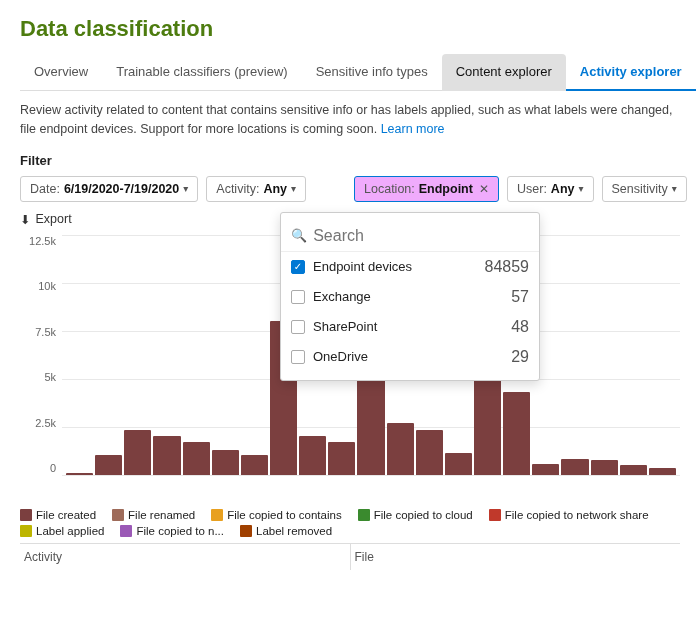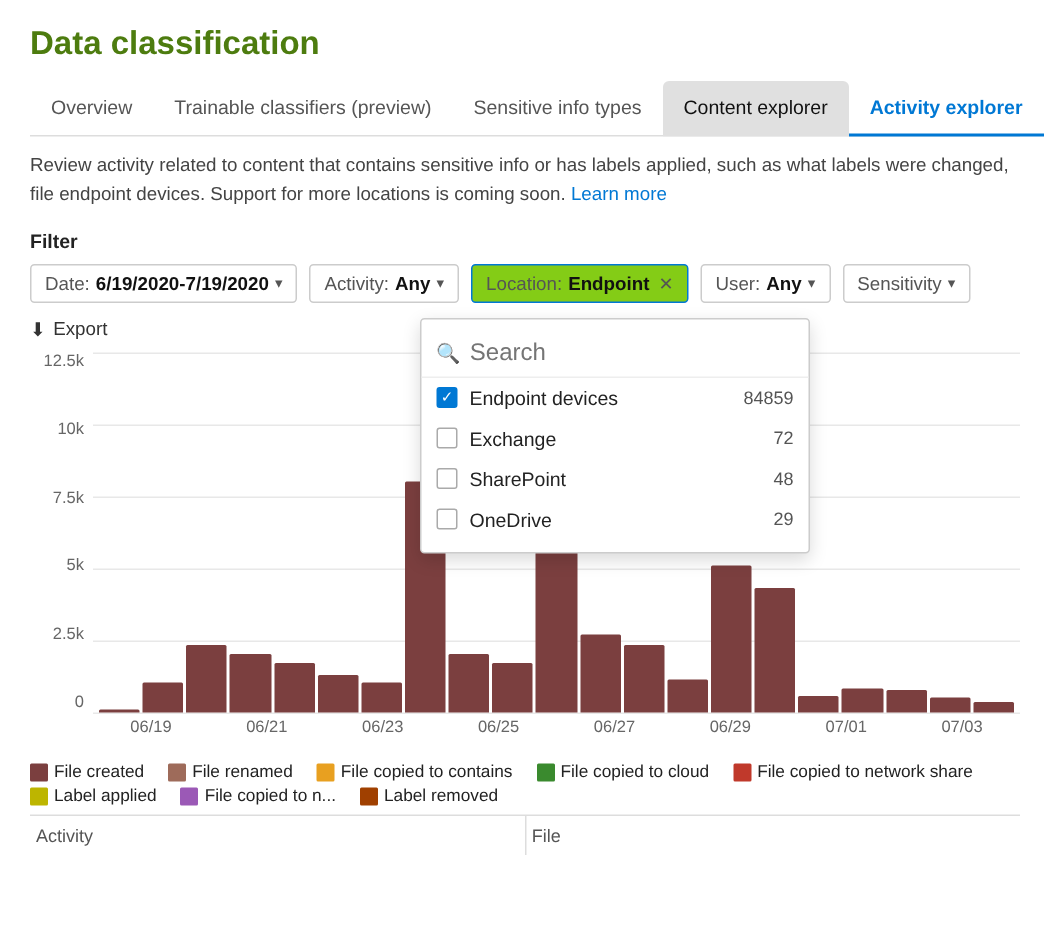--- a/index.html
+++ b/index.html
@@ -51,21 +51,21 @@
 
     
     .dropdown-overlay { position: absolute; top: 36px; left: 260px; width: 260px; background: #fff; border: 1px solid #ccc; box-shadow: 0 4px 12px rgba(0,0,0,0.15); border-radius: 3px; z-index: 100; padding: 8px 0; }
     .dropdown-search { display: flex; align-items: center; gap: 6px; padding: 6px 10px; border-bottom: 1px solid #eee; }
     .dropdown-search input { border: none; outline: none; font-size: 13px; width: 100%; color: #333; }
     .dropdown-item { display: flex; align-items: center; padding: 6px 10px; gap: 8px; cursor: pointer; }
     .dropdown-item .cb { width: 14px; height: 14px; border: 1px solid #aaa; border-radius: 2px; display: flex; align-items: center; justify-content: center; flex-shrink: 0; }
     .dropdown-item .cb.checked { background: #0078d4; border-color: #0078d4; }
     .dropdown-item .cb.checked::after { content: '✓'; color: #fff; font-size: 10px; }
     .dropdown-item .item-name { flex: 1; font-size: 13px; }
-    .dropdown-item .item-count { font-size: 12px; color: #555; text-align: center; }
+    .dropdown-item .item-count { font-size: 16px; color: #555; text-align: center; }
   </style>
 </head>
 <body>
 
 <div class="page">
   <h1>Data classification</h1>
 
   <div class="nav-tabs">
     <div class="nav-tab">Overview</div>
     <div class="nav-tab">Trainable classifiers (preview)</div>
@@ -85,21 +85,21 @@
     <div class="filter-btn">
       <span class="label-key">Date:</span>
       <span class="label-val">6/19/2020-7/19/2020</span>
       <span class="chevron">▾</span>
     </div>
     <div class="filter-btn">
       <span class="label-key">Activity:</span>
       <span class="label-val">Any</span>
       <span class="chevron">▾</span>
     </div>
-    <div class="filter-btn" style="background:#84cc16; border-color:#0078d4;">
+    <div class="filter-btn" style="background:#f0abfc; border-color:#0078d4;margin-left:40px;">
       <span class="label-key">Location:</span>
       <span class="label-val">Endpoint</span>
       <span class="close-x">✕</span>
     </div>
     <div class="filter-btn">
       <span class="label-key">User:</span>
       <span class="label-val">Any</span>
       <span class="chevron">▾</span>
     </div>
     <div class="filter-btn">
@@ -113,21 +113,21 @@
         <input type="text" style="font-size: 16px; border: none; outline: none; width: 100%;" placeholder="Search">
       </div>
       <div class="dropdown-item">
         <div class="cb checked"></div>
         <span class="item-name">Endpoint devices</span>
         <span class="item-count">84859</span>
       </div>
       <div class="dropdown-item">
         <div class="cb"></div>
         <span class="item-name">Exchange</span>
-        <span class="item-count">72</span>
+        <span class="item-count">57</span>
       </div>
       <div class="dropdown-item">
         <div class="cb"></div>
         <span class="item-name">SharePoint</span>
         <span class="item-count">48</span>
       </div>
       <div class="dropdown-item">
         <div class="cb"></div>
         <span class="item-name">OneDrive</span>
         <span class="item-count">29</span>
@@ -220,30 +220,20 @@
           </div>
           <div class="bar-group">
             <div class="bar" style="height: 4%; background: rgb(123, 63, 63);"></div>
           </div>
           <div class="bar-group">
             <div class="bar" style="height: 2.8%; background: rgb(123, 63, 63);"></div>
           </div>
         </div>
     </div>
 
-    <div class="chart-x-labels">
-      <span class="chart-x-label">06/19</span>
-      <span class="chart-x-label">06/21</span>
-      <span class="chart-x-label">06/23</span>
-      <span class="chart-x-label">06/25</span>
-      <span class="chart-x-label">06/27</span>
-      <span class="chart-x-label">06/29</span>
-      <span class="chart-x-label">07/01</span>
-      <span class="chart-x-label">07/03</span>
-    </div>
   </div>
 
   <div class="legend-area" id="legend-area">
   <div class="legend-item">
         <div class="legend-dot" style="background: rgb(123, 63, 63);"></div>
         <span>File created</span>
       </div>
       <div class="legend-item">
         <div class="legend-dot" style="background: rgb(158, 107, 90);"></div>
         <span>File renamed</span>

